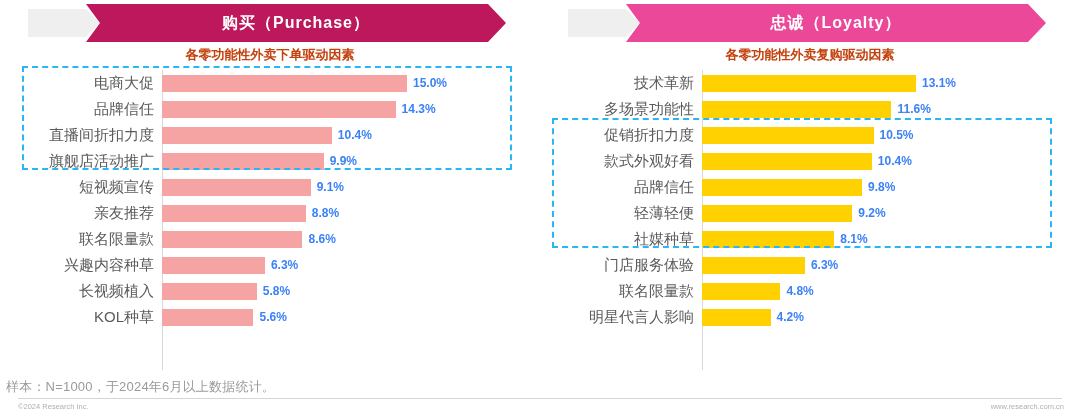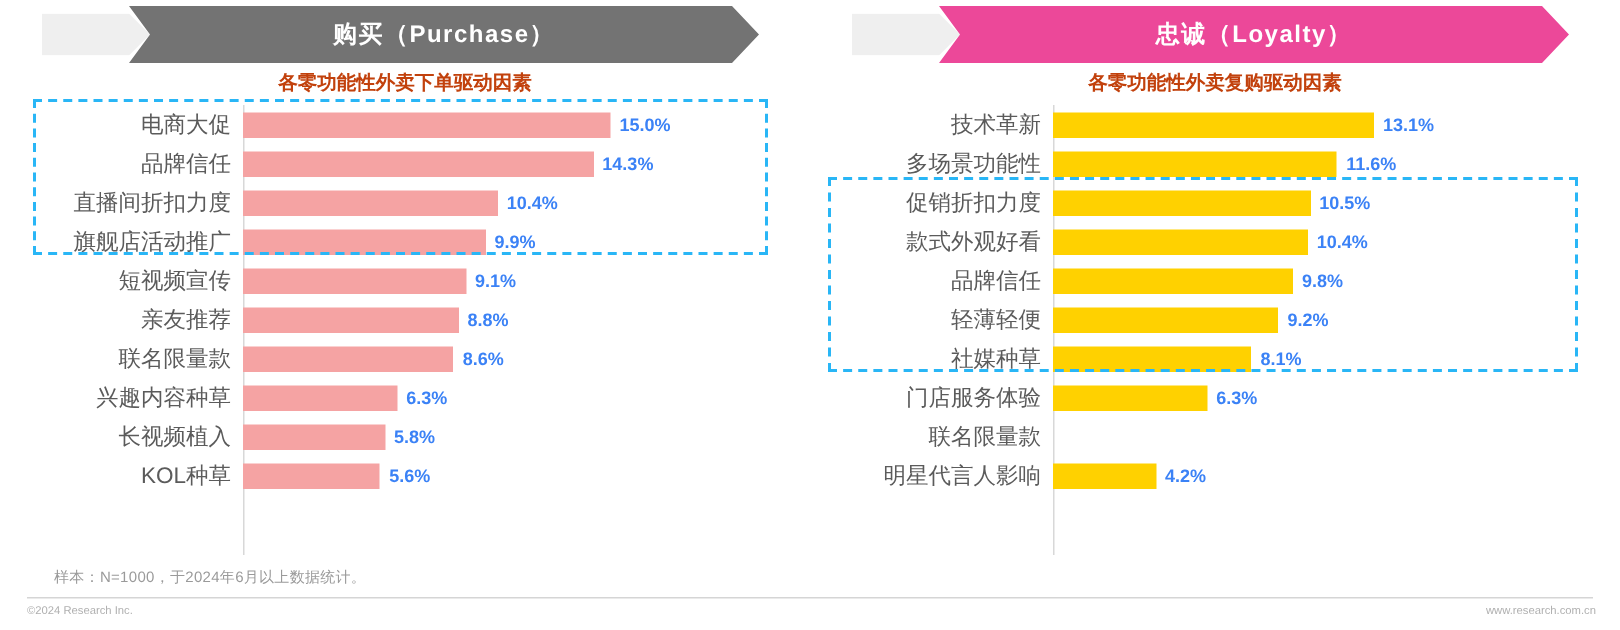--- a/index.html
+++ b/index.html
@@ -17,21 +17,21 @@
   .banner .stub{
     position:absolute;left:0;top:5px;width:72px;height:28px;
     background:#efefef;
     clip-path:polygon(0 0,58px 0,72px 14px,58px 28px,0 28px);
   }
   .banner .ribbon{
     position:absolute;left:58px;top:0;width:420px;height:38px;
     clip-path:polygon(0 0,calc(100% - 18px) 0,100% 50%,calc(100% - 18px) 100%,0 100%,14px 50%);
     display:flex;align-items:center;justify-content:center;
   }
-  .banner .ribbon.pink{background:#737373;}
+  .banner .ribbon.pink{background:#be185d;}
   .banner .ribbon.yellow{background:#ec4899;}
   .banner .ribbon span{
     color:#ffffff;font-size:16px;font-weight:bold;letter-spacing:1px;
   }
 
   
   .chart-title{
     position:absolute;top:46px;width:540px;text-align:center;
     font-size:13px;font-weight:bold;color:#c2410c;
     filter:blur(.35px);
@@ -60,21 +60,21 @@
   }
 
   
   .hl{
     position:absolute;border:2px dashed #29b6f6;box-sizing:border-box;
     pointer-events:none;
   }
 
   
   .note{
-    position:absolute;left:36px;top:378px;font-size:10px;color:#9a9a9a;
+    position:absolute;left:6px;top:378px;font-size:13px;color:#9a9a9a;
     filter:blur(.45px);letter-spacing:.2px;
   }
   .hr{position:absolute;left:18px;top:398px;width:1044px;height:1px;background:#d5d5d5;}
   .copy{
     position:absolute;left:18px;top:402px;font-size:7.5px;color:#b0b0b0;
     filter:blur(.4px);
   }
   .url{
     position:absolute;right:16px;top:402px;font-size:7.5px;color:#b0b0b0;
     filter:blur(.4px);
@@ -229,20 +229,24 @@
       </div>
       <div class="row">
         <div class="cat">门店服务体验</div>
         <div class="barwrap">
           <div class="bar yellow" style="width: 102.9px;"></div>
           <div class="val">6.3%</div>
         </div>
       </div>
       <div class="row">
         <div class="cat">联名限量款</div>
+        <div class="barwrap">
+          <div class="bar yellow" style="width: 78.4px;"></div>
+          <div class="val">4.8%</div>
+        </div>
       </div>
       <div class="row">
         <div class="cat">明星代言人影响</div>
         <div class="barwrap">
           <div class="bar yellow" style="width: 68.6px;"></div>
           <div class="val">4.2%</div>
         </div>
       </div>
       <div class="hl" style="border-color: rgb(41, 182, 246); left: 12px; width: 500px; top: 48px; height: 130px;"></div>
     </div>

